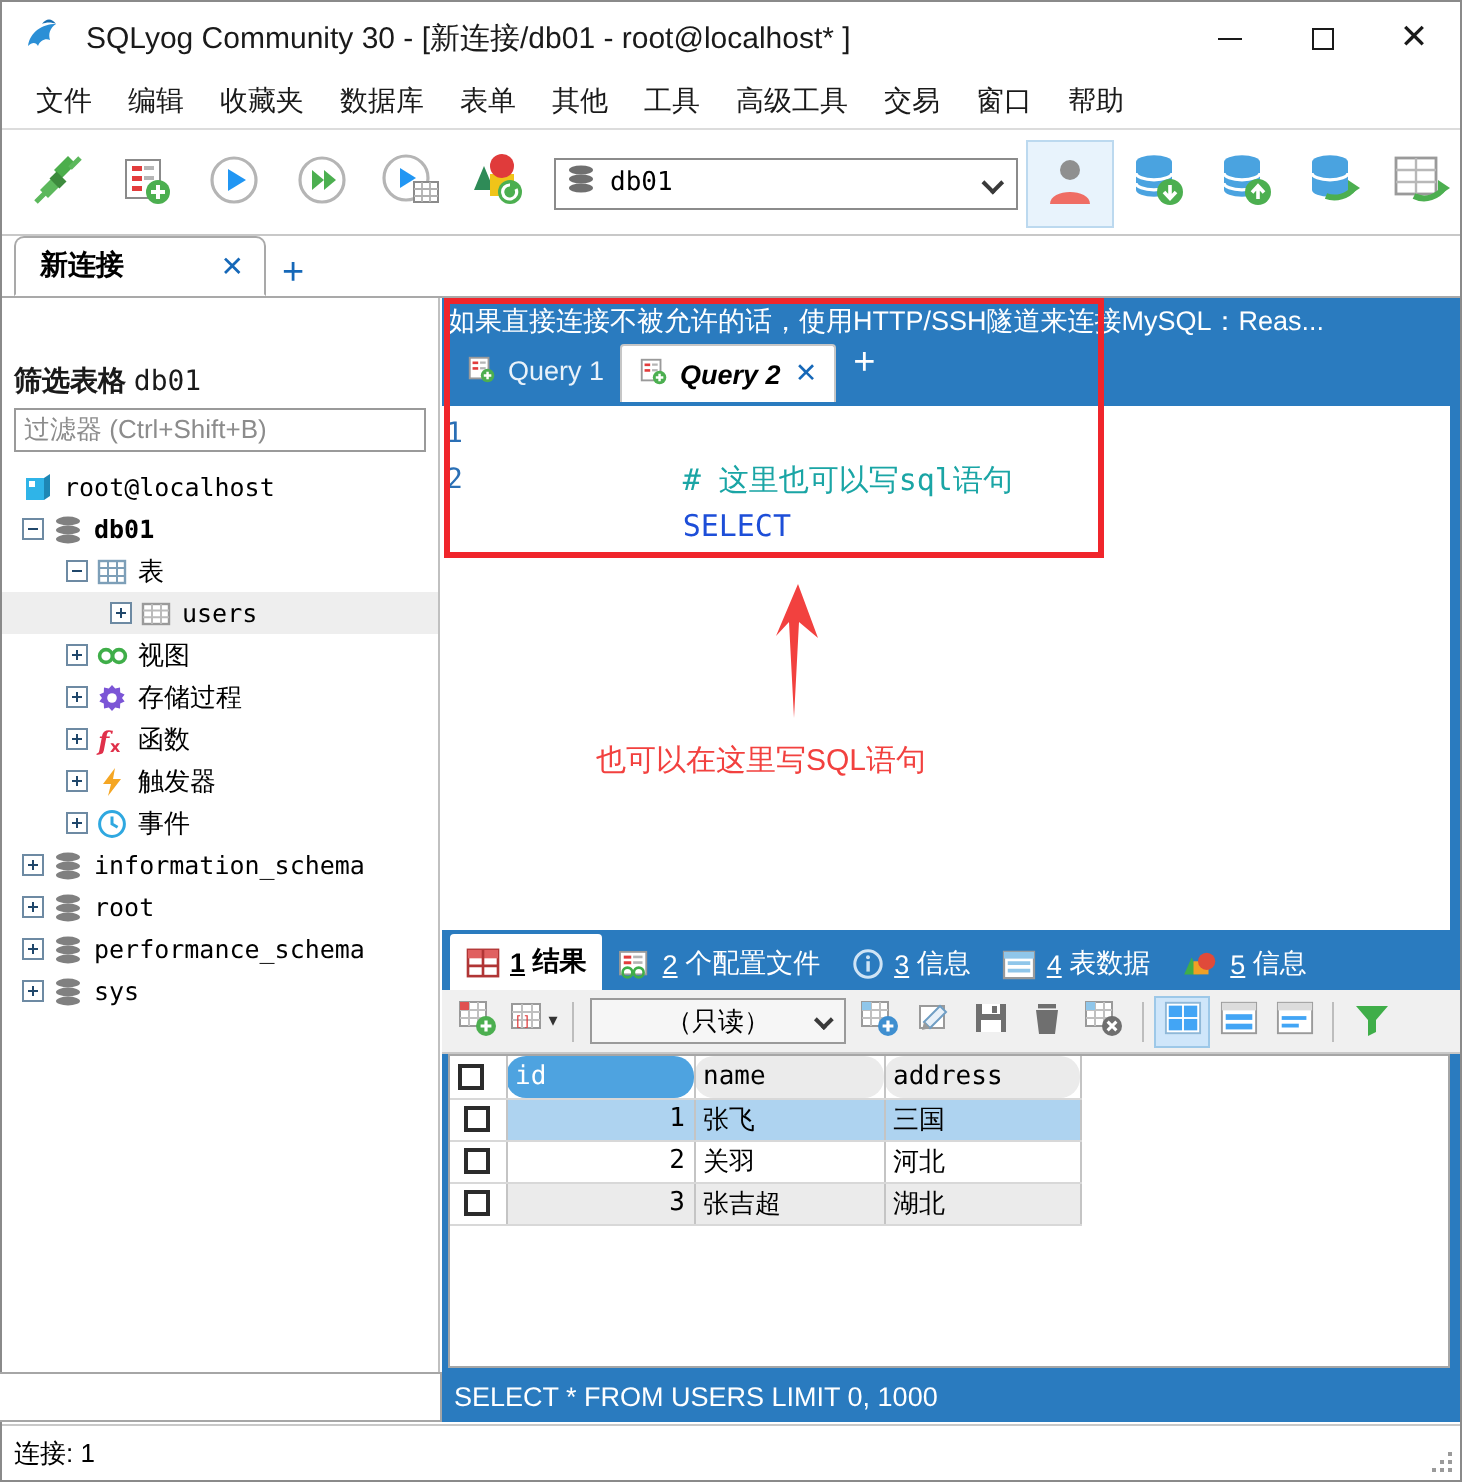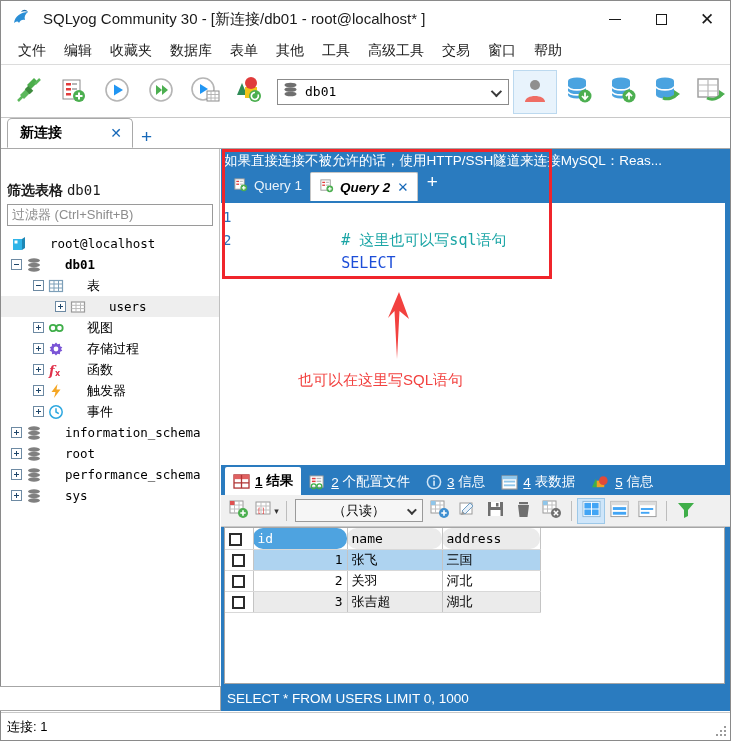--- a/index.html
+++ b/index.html
@@ -112,21 +112,21 @@
     border: 1px solid #9a9a9a; background: #ffffff;
     display: flex; align-items: center; padding-left: 4px;
     color: #8c8c8c; font-size: 13px;
   }
   .tree { margin-top: 7px; }
   .tnode {
     display: flex; align-items: center; height: 21px; white-space: nowrap;
     font-size: 13px;
   }
   .tnode.sel { background: #eeeeee; }
-  .tnode .txt { margin-left: 23px; }
+  .tnode .txt { margin-left: 5px; }
   .tnode .txt.mono { font-family: "DejaVu Sans Mono", monospace; font-size: 12.5px; }
   .tnode .txt.bold { font-weight: bold; }
   .expander {
     width: 11px; height: 11px; border: 1px solid #6d8aa3; background: #fff;
     position: relative; flex: none; margin-right: 4px;
   }
   .expander::before {
     content: ""; position: absolute; left: 2px; top: 4px; width: 5px; height: 1px; background: #20476b;
   }
   .expander.plus::after {

